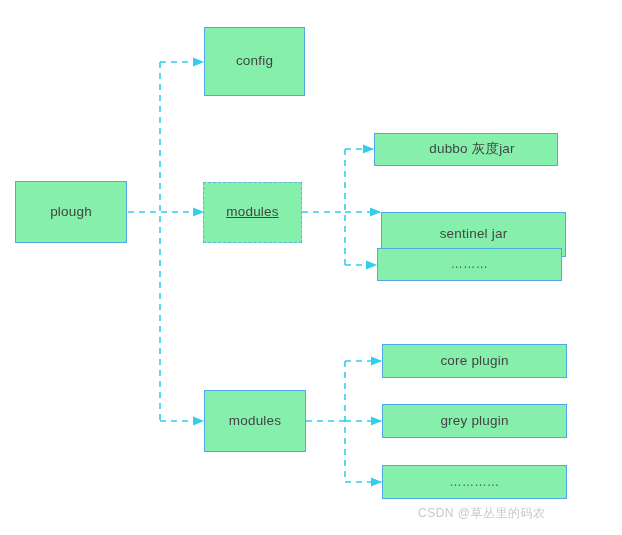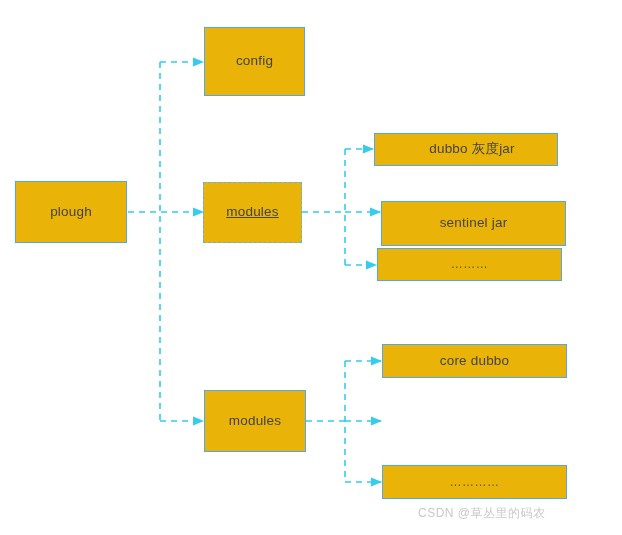--- a/index.html
+++ b/index.html
@@ -25,21 +25,21 @@
     width: 622px;
     height: 535px;
     pointer-events: none;
   }
   .node {
     position: absolute;
     box-sizing: border-box;
     display: flex;
     align-items: center;
     justify-content: center;
-    background: #eab308;
+    background: #86efac;
     border: 1px solid #4FA8E8;
     color: #444444;
     font-size: 13.5px;
     line-height: 1.2;
     text-align: center;
     letter-spacing: 0.2px;
   }
   .node.dashed {
     border-style: dashed;
     border-color: #5BB3ED;
@@ -111,32 +111,35 @@
   </div>
 
   <div class="node" style="left:204px; top:390px; width:102px; height:62px;">
     <span class="label">modules</span>
   </div>
 
   <div class="node" style="left:374px; top:133px; width:184px; height:33px;padding-left:12px;">
     <span class="label">dubbo 灰度jar</span>
   </div>
 
-  <div class="node" style="left:381px; top:201px; width:185px; height:45px;">
+  <div class="node" style="left:381px; top:212px; width:185px; height:45px;">
     <span class="label">sentinel jar</span>
   </div>
 
   <div class="node" style="left:377px; top:248px; width:185px; height:33px;">
     <span class="dots">………</span>
   </div>
 
   <div class="node" style="left:382px; top:344px; width:185px; height:34px;">
-    <span class="label">core dubbo</span>
+    <span class="label">core plugin</span>
   </div>
 
+  <div class="node" style="left:382px; top:404px; width:185px; height:34px;">
+    <span class="label">grey plugin</span>
+  </div>
 
   <div class="node" style="left:382px; top:465px; width:185px; height:34px;">
     <span class="dots">…………</span>
   </div>
 
   <div id="watermark">CSDN @草丛里的码农</div>
 
 </div>
 
 </body></html>

